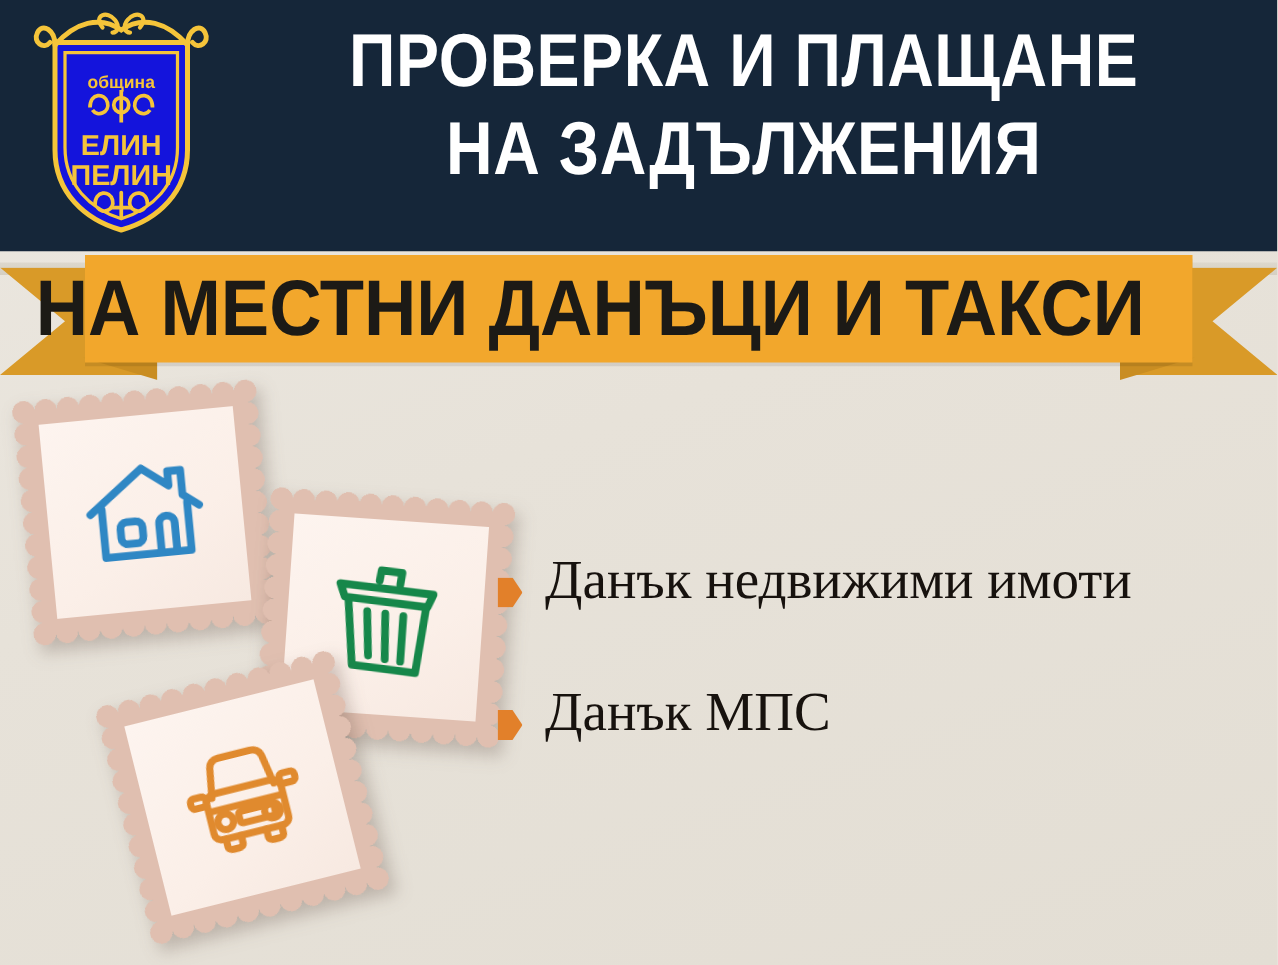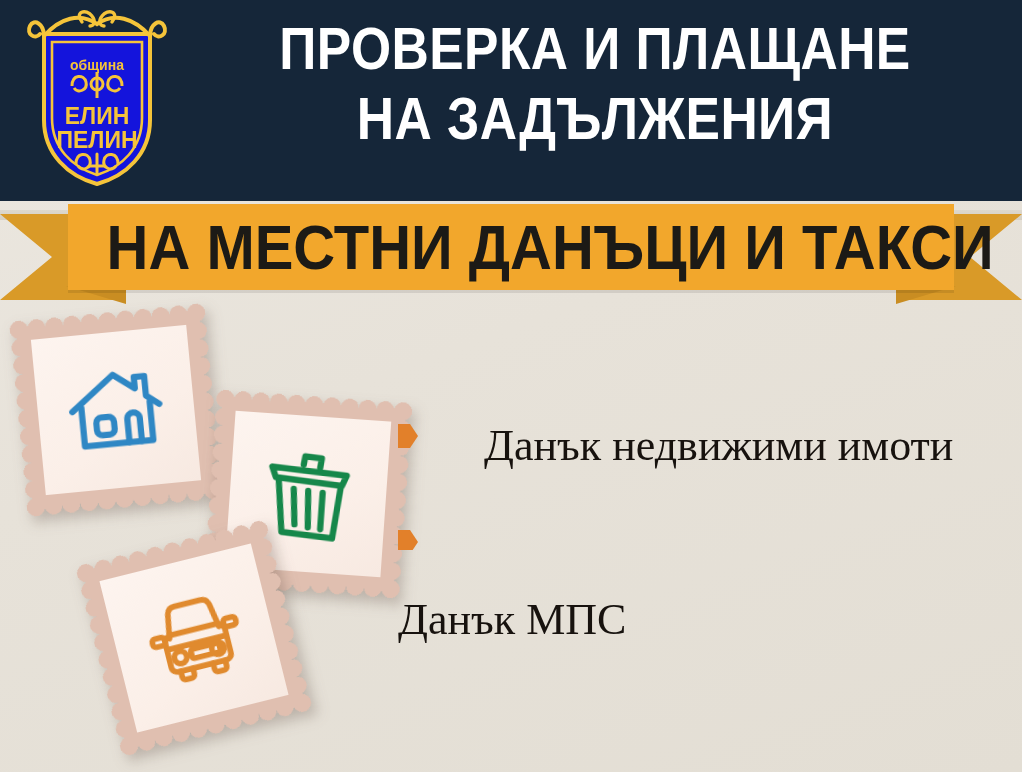--- a/index.html
+++ b/index.html
@@ -61,21 +61,21 @@
     clip-path:polygon(0 0,60px 0,0 18px);
   }
   .ribbon-top-strip{
     position:absolute;left:0;top:10px;width:1022px;height:10px;
     background:linear-gradient(180deg,#ddd8cd 0%,#d5cfc2 100%);
     z-index:0;
   }
   .ribbon-main{
     position:absolute;left:68px;top:4px;width:886px;height:86px;
     background:#f2a72c;
-    display:flex;align-items:center;justify-content:flex-start;
+    display:flex;align-items:center;justify-content:flex-end;
     box-shadow:0 3px 0 rgba(0,0,0,0.09);
     z-index:3;
   }
   .ribbon-text{
     color:#1c1a16;
     font-family:"Liberation Sans", sans-serif;
     font-weight:bold;
     font-size:63px;line-height:1;
     letter-spacing:0px;
     transform:scaleX(0.92);
@@ -106,24 +106,24 @@
 
   #stamp-house{left:18px;top:312px;transform:rotate(-5.5deg);}
   #stamp-trash{left:210px;top:396px;transform:rotate(4deg);}
   #stamp-car{left:96px;top:540px;transform:rotate(-14deg);}
 
   
   .list{
     position:absolute;left:398px;top:424px;width:610px;
   }
   .list-item{
-    display:flex;align-items:flex-start;
-    height:62px;margin-bottom:44px;gap:48px;
-  }
-  .list-item:last-child{margin-bottom:0;flex-direction:column;}
+    display:flex;align-items:flex-end;
+    height:62px;margin-bottom:44px;
+  }
+  .list-item:last-child{margin-bottom:0;}
   .bullet{
     width:20px;height:24px;flex:0 0 20px;margin-right:18px;
     background:#e2802a;
     clip-path:polygon(0 0,12px 0,20px 12px,12px 24px,0 24px);
   }
   .list-label{
     font-family:"Liberation Serif", serif;
     font-size:44px;line-height:1;
     color:#17120e;
     white-space:nowrap;

